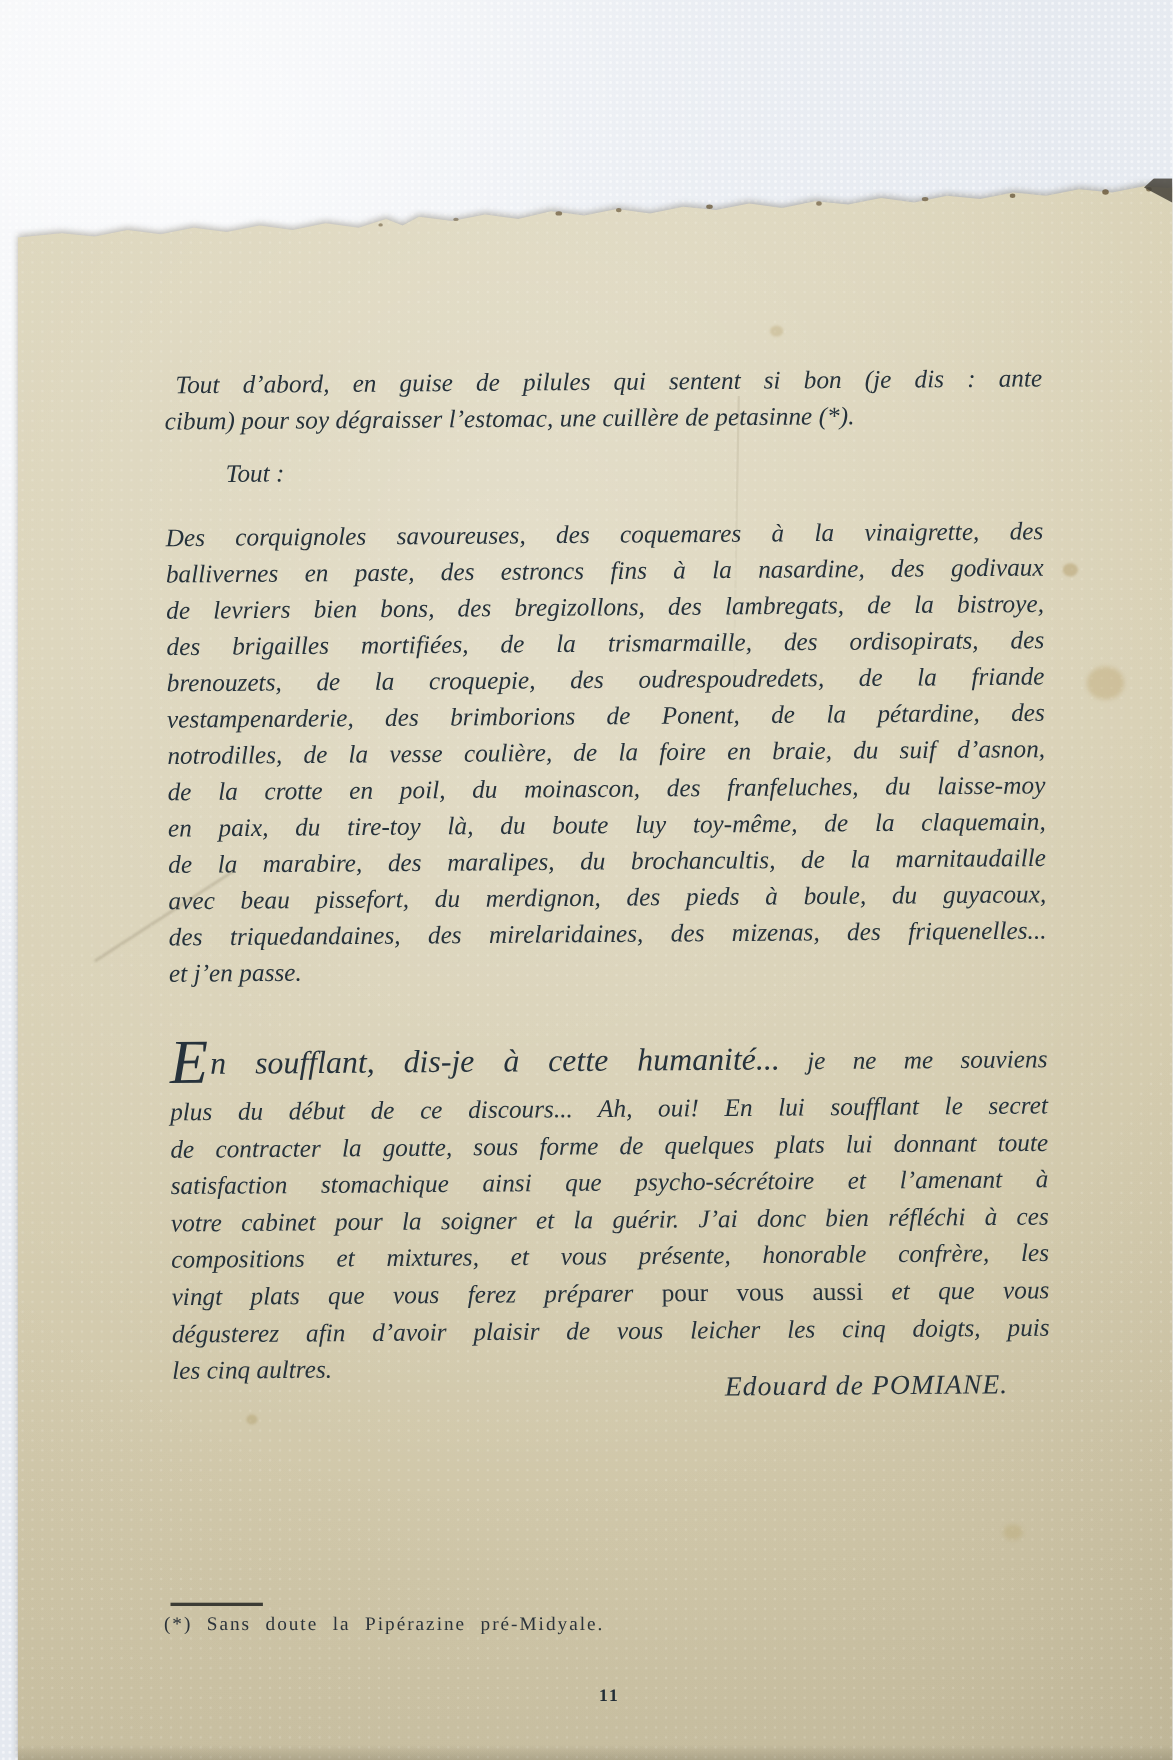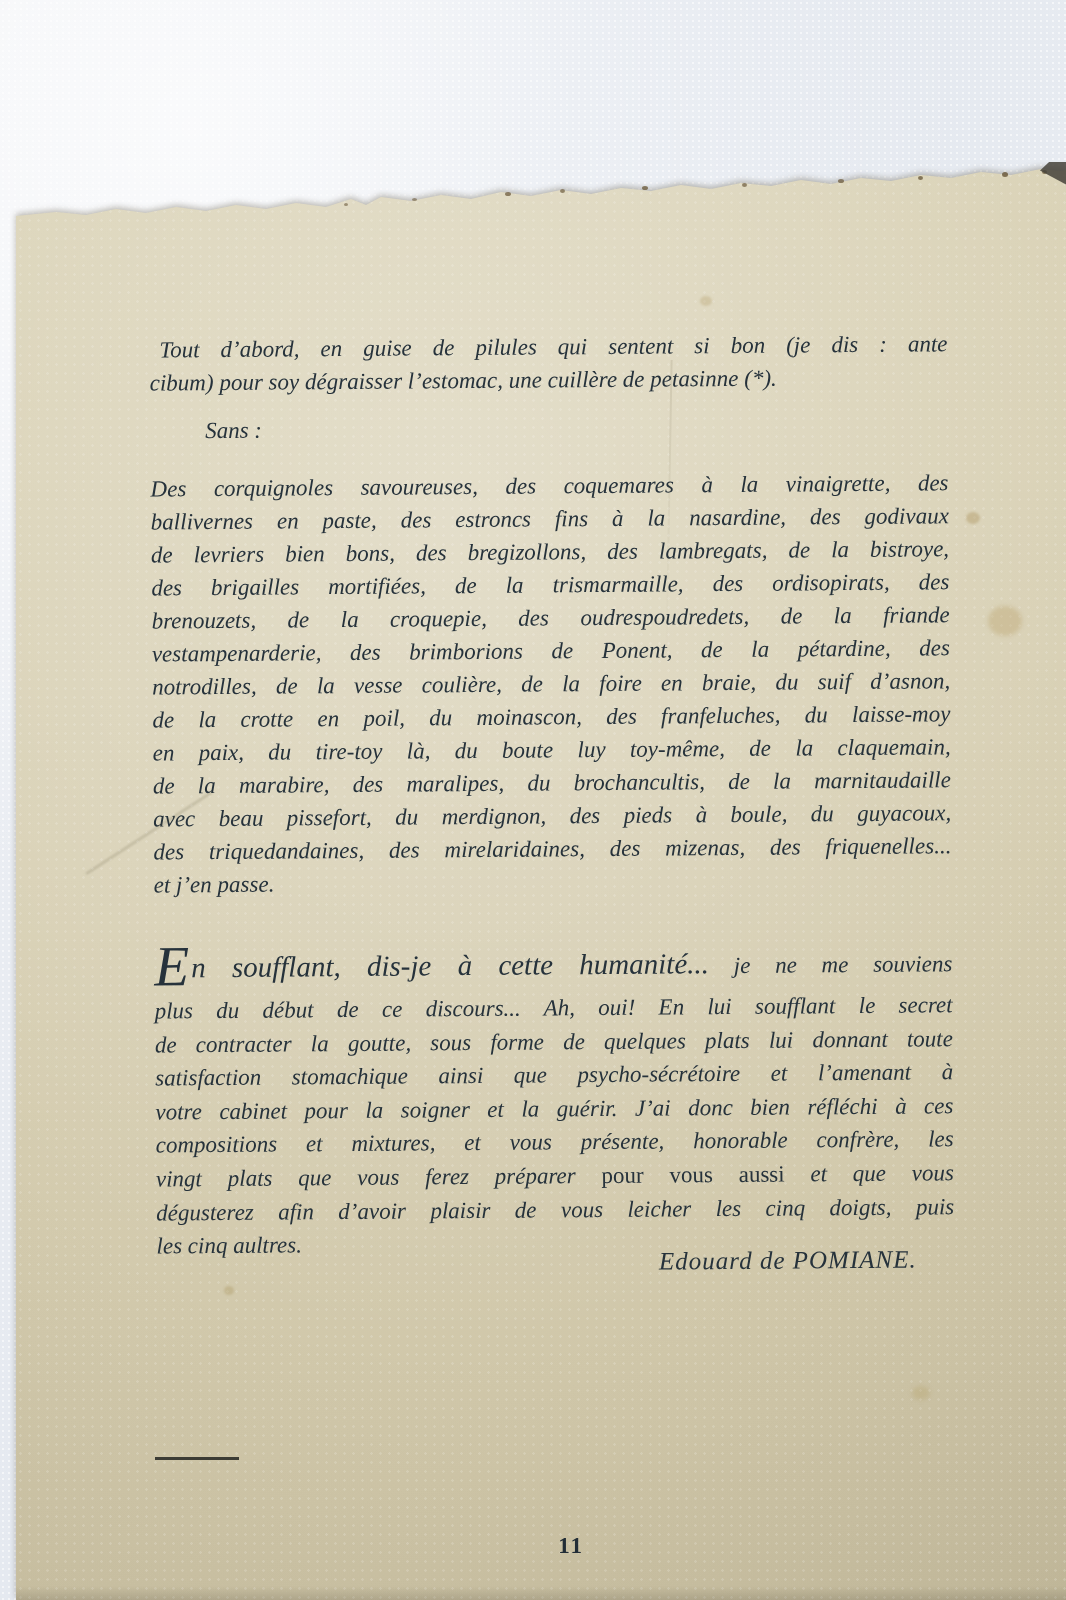--- a/index.html
+++ b/index.html
@@ -37,22 +37,22 @@
   .sline1{text-align:justify;text-align-last:justify;height:48px;}
   .dropcap{font-size:57px;line-height:40px;vertical-align:-8px;letter-spacing:2px;}
   .opening{font-size:29px;}
   .roman{font-style:normal;}
   .signature{position:absolute;left:0;top:1246px;width:760px;text-align:right;font-size:25px;letter-spacing:1px;}
   .footrule{position:absolute;left:139px;top:1457px;width:84px;height:3px;background:#3c3c35;z-index:3;}
   .footnote{
     position:absolute;left:133px;top:1466px;z-index:3;color:#2b333a;
     font-style:normal;font-size:17.5px;letter-spacing:1.8px;word-spacing:7px;
   }
-  .pagenum{position:absolute;left:508px;top:1533px;width:60px;text-align:right;z-index:3;
-    color:#222d36;font-weight:bold;font-size:23px;letter-spacing:2px;}
+  .pagenum{position:absolute;left:508px;top:1533px;width:60px;text-align:center;z-index:3;
+    color:#222d36;font-weight:bold;font-size:16px;letter-spacing:2px;}
   .fleck{position:absolute;border-radius:50%;background:#6d5c3e;z-index:3;}
   .stain{position:absolute;border-radius:50%;z-index:2;}
   .crease{position:absolute;z-index:2;}
   .corner-notch{position:absolute;right:0;top:162px;width:26px;height:28px;background:#45423a;
     clip-path:polygon(35% 0,100% 0,100% 80%,0 30%);z-index:4;opacity:.85;}
   .bottom-shade{position:absolute;left:0;bottom:0;width:100%;height:14px;z-index:3;
     background:linear-gradient(rgba(60,55,40,0), rgba(60,55,40,.18));}
 </style>
 </head>
 <body>
@@ -68,21 +68,21 @@
     <div class="stain" style="left:208px;top:1286px;width:10px;height:9px;background:rgba(170,148,92,.35);filter:blur(1px);"></div>
     <div class="stain" style="left:684px;top:296px;width:12px;height:10px;background:rgba(176,152,95,.3);filter:blur(1px);"></div>
 
     <div class="content">
 
       <div class="intro">
         <div class="jline l1">Tout d’abord, en guise de pilules qui sentent si bon (je dis : ante</div>
         <div>cibum) pour soy dégraisser l’estomac, une cuillère de petasinne (*).</div>
       </div>
 
-      <div class="puis">Sans :</div>
+      <div class="puis">Tout :</div>
 
       <div class="menu">
         <div>
             <div class="jline">Des corquignoles savoureuses, des coquemares à la vinaigrette, des</div>
             <div class="jline">ballivernes en paste, des estroncs fins à la nasardine, des godivaux</div>
             <div class="jline">de levriers bien bons, des bregizollons, des lambregats, de la bistroye,</div>
             <div class="jline">des brigailles mortifiées, de la trismarmaille, des ordisopirats, des</div>
             <div class="jline">brenouzets, de la croquepie, des oudrespoudredets, de la friande</div>
             <div class="jline">vestampenarderie, des brimborions de Ponent, de la pétardine, des</div>
             <div class="jline">notrodilles, de la vesse coulière, de la foire en braie, du suif d’asnon,</div>
@@ -106,20 +106,21 @@
           </div>
         <div class="jline"><span>vingt plats que vous ferez préparer </span><span class="roman">pour vous aussi</span><span> et que vous</span></div>
         <div class="jline">dégusterez afin d’avoir plaisir de vous leicher les cinq doigts, puis</div>
         <div>les cinq aultres.</div>
       </div>
 
       <div class="signature">Edouard de POMIANE.</div>
     </div>
 
     <div class="footrule"></div>
+    <div class="footnote">(*) Sans doute la Pipérazine pré-Midyale.</div>
     <div class="pagenum">11</div>
     <div class="bottom-shade"></div>
   </div>
 </div>
 
 <div class="fleck" style="left:344px;top:203px;width:4px;height:3px;opacity:.6;"></div>
 <div class="fleck" style="left:412px;top:198px;width:5px;height:3px;opacity:.6;"></div>
 <div class="fleck" style="left:505px;top:192px;width:6px;height:4px;opacity:.75;"></div>
 <div class="fleck" style="left:560px;top:189px;width:5px;height:4px;opacity:.7;"></div>
 <div class="fleck" style="left:642px;top:186px;width:6px;height:4px;opacity:.8;"></div>

